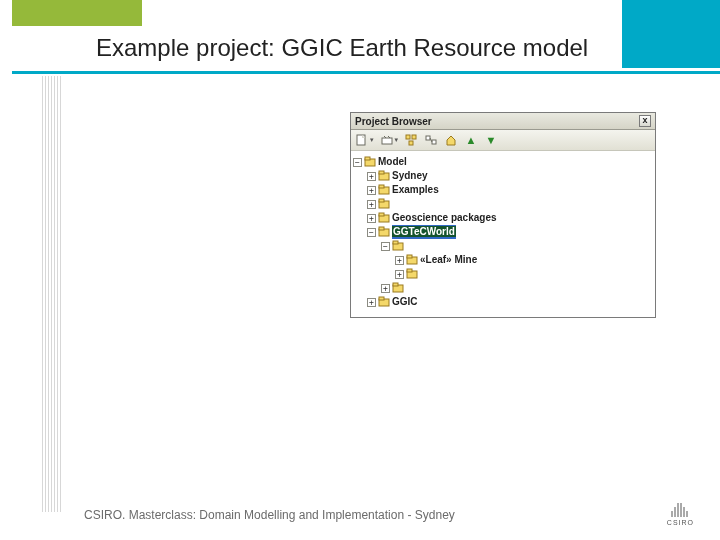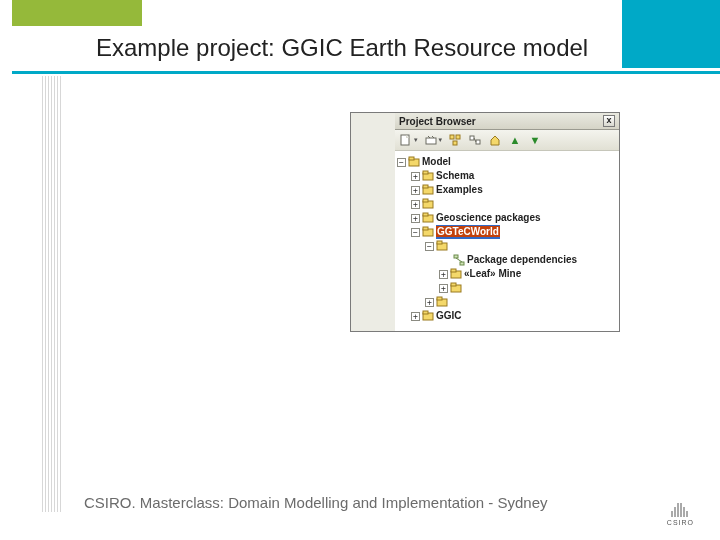--- a/index.html
+++ b/index.html
@@ -17,42 +17,42 @@
   .vlines span { position: absolute; top: 0; bottom: 0; width: 1px; background: #d7d7d7; }
   .vlines span:nth-child(1){left:0}
   .vlines span:nth-child(2){left:3px}
   .vlines span:nth-child(3){left:6px}
   .vlines span:nth-child(4){left:9px}
   .vlines span:nth-child(5){left:12px}
   .vlines span:nth-child(6){left:15px}
   .vlines span:nth-child(7){left:18px}
 
   
-  .panel { position: absolute; top: 112px; left: 350px; width: 270px; border: 1px solid #7a7a7a; background: #ecece4; font-size: 10px; font-family: Tahoma, Arial, sans-serif; padding-left: 44px; }
+  .panel { position: absolute; top: 112px; left: 350px; width: 306px; border: 1px solid #7a7a7a; background: #ecece4; font-size: 10px; font-family: Tahoma, Arial, sans-serif; }
   .panel-titlebar { display: flex; align-items: center; justify-content: space-between; background: linear-gradient(#e9e9e0,#d5d4c7); border-bottom: 1px solid #9a9a90; padding: 2px 4px; font-weight: bold; color: #222; }
   .panel-titlebar .close { width: 12px; height: 12px; border: 1px solid #7a7a7a; background: linear-gradient(#fefefe,#d9d9cf); font-size: 9px; line-height: 9px; text-align: center; cursor: default; }
   .panel-toolbar { display: flex; gap: 6px; padding: 3px 4px; background: linear-gradient(#f4f4ee,#e1e0d4); border-bottom: 1px solid #c6c6ba; }
   .tb-icon { width: 14px; height: 14px; display: inline-flex; align-items: center; justify-content: center; }
   .tb-dd { display: inline-flex; align-items: center; }
   .tb-dd .caret { font-size: 7px; margin-left: 1px; color: #555; }
 
   .tree { background: #fff; padding: 4px 2px 8px 2px; line-height: 14px; }
   .tree-row { display: flex; align-items: center; gap: 2px; height: 14px; white-space: nowrap; }
   .indent { display:inline-block; width:12px; height:14px; position:relative; }
   .expander { width: 9px; height: 9px; border: 1px solid #8b8b82; background:#fff; font-size: 8px; line-height: 7px; text-align: center; color:#333; font-family: monospace; }
   .sel .label { background: #3169c6; }
-  .sel .label span { background:#c2410c; color:#fff; padding:0 1px; }
+  .sel .label span { background:#14532d; color:#fff; padding:0 1px; }
   .label { color:#222;font-weight:bold; }
   .node-icon { width:12px; height:12px; display:inline-flex; align-items:center; justify-content:center; }
 
   
 
   
   .footer { position: absolute; left: 0; bottom: 0; width: 100%; }
-  .footer-text { position: absolute; bottom: 29px; left: 84px; font-size: 15px; color: #6b6b6b; }
+  .footer-text { position: absolute; bottom: 18px; left: 84px; font-size: 12px; color: #6b6b6b; }
   .csiro-logo { position: absolute; bottom: 14px; right: 26px; text-align: center; }
   .csiro-logo .mark { width: 20px; height: 16px; margin: 0 auto 2px; }
   .csiro-logo .word { font-size: 7px; letter-spacing: 1px; color: #555; }
 
 </style>
 </head>
 <body>
 
 <div class="banner">
   <div class="green-bar"></div>
@@ -134,21 +134,21 @@
 
     <div class="tree-row">
       <span class="indent"></span>
       <span class="expander">+</span>
       <span class="node-icon">
           <svg width="12" height="12" viewBox="0 0 12 12">
             <rect x="1" y="3" width="10" height="7" fill="#f4d86a" stroke="#9a7a20"></rect>
             <rect x="1" y="1" width="5" height="3" fill="#f4d86a" stroke="#9a7a20"></rect>
           </svg>
         </span>
-      <span class="label">Schema</span>
+      <span class="label">Sydney</span>
     </div>
 
     <div class="tree-row">
       <span class="indent"></span>
       <span class="expander">+</span>
       <span class="node-icon">
           <svg width="12" height="12" viewBox="0 0 12 12">
             <rect x="1" y="3" width="10" height="7" fill="#f4d86a" stroke="#9a7a20"></rect>
             <rect x="1" y="1" width="5" height="3" fill="#f4d86a" stroke="#9a7a20"></rect>
           </svg>
@@ -196,34 +196,20 @@
         <span class="indent"></span>
       <span class="expander">−</span>
       <span class="node-icon">
           <svg width="12" height="12" viewBox="0 0 12 12">
             <rect x="1" y="3" width="10" height="7" fill="#f4d86a" stroke="#9a7a20"></rect>
             <rect x="1" y="1" width="5" height="3" fill="#f4d86a" stroke="#9a7a20"></rect>
           </svg>
         </span>
     </div>
 
-    <div class="tree-row">
-      <span class="indent"></span>
-        <span class="indent"></span>
-        <span class="indent"></span>
-      <span class="indent"></span>
-      <span class="node-icon">
-          <svg width="12" height="12" viewBox="0 0 12 12">
-            <rect x="1" y="1" width="4" height="3" fill="#cfe3b7" stroke="#6a8a4a"></rect>
-            <rect x="7" y="8" width="4" height="3" fill="#cfe3b7" stroke="#6a8a4a"></rect>
-            <path d="M3 4 L9 8" stroke="#6a8a4a"></path>
-          </svg>
-        </span>
-      <span class="label">Package dependencies</span>
-    </div>
 
     <div class="tree-row">
       <span class="indent"></span>
         <span class="indent"></span>
         <span class="indent"></span>
       <span class="expander">+</span>
       <span class="node-icon">
           <svg width="12" height="12" viewBox="0 0 12 12">
             <rect x="1" y="3" width="10" height="7" fill="#f4d86a" stroke="#9a7a20"></rect>
             <rect x="1" y="1" width="5" height="3" fill="#f4d86a" stroke="#9a7a20"></rect>

